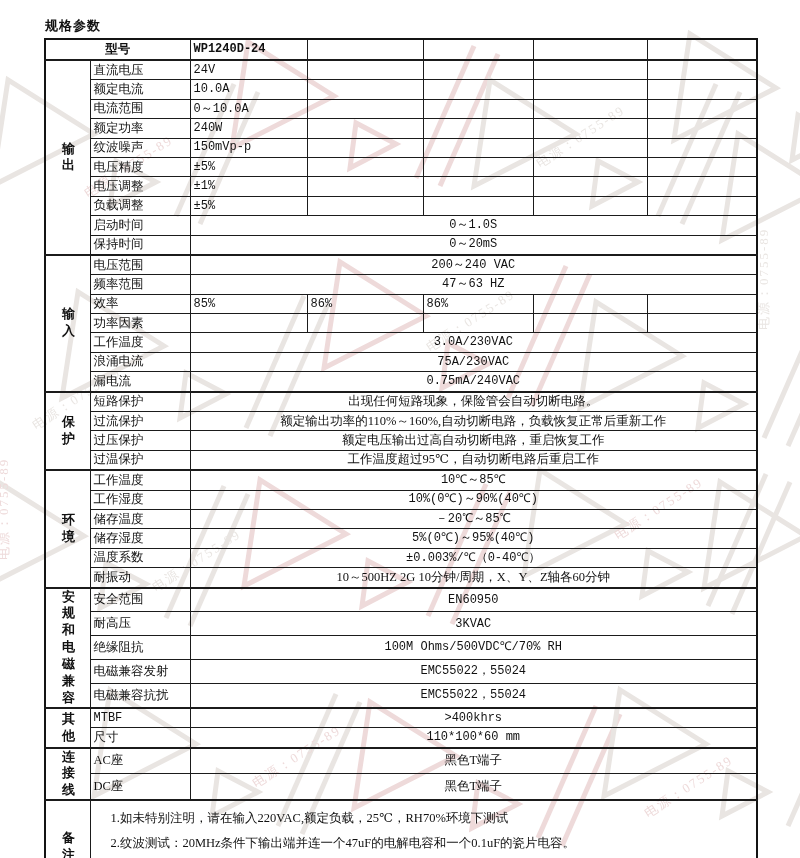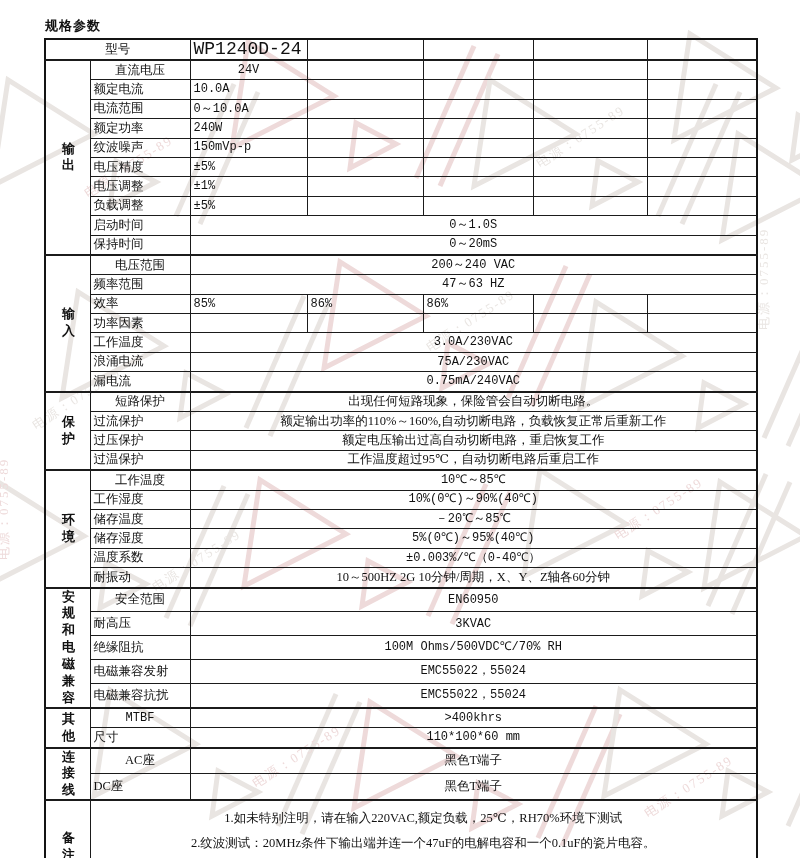--- a/index.html
+++ b/index.html
@@ -15,29 +15,29 @@
   table.spec{
     position:absolute;left:44px;top:38px;z-index:1;
     border-collapse:collapse;table-layout:fixed;width:712px;
     border:2px solid #141414;background:transparent;
   }
   td{
     border:1px solid #1b1b1b;height:18.4px;padding:0 3px;
     font-size:12.5px;line-height:1.05;vertical-align:middle;
     overflow:hidden;white-space:nowrap;
   }
-  tr.sep td{border-top-width:2px;text-align:center;}
+  tr.sep td{border-top-width:2px;}
   td.sec{
     font-weight:bold;text-align:center;font-size:13px;
     white-space:normal;line-height:1.3;padding:0 16px;
   }
-  td.b{font-weight:normal;}
+  td.b{font-weight:bold;}
   td.c{text-align:center;}
   td.m{font-family:"Liberation Mono","DejaVu Sans Mono",monospace;font-size:12px;}
-  td.m.b{font-size:18px;}
+  td.m.b{font-size:12px;}
   td.remarks{white-space:normal;vertical-align:top;padding:5px 20px;}
   td.remarks div{line-height:25px;font-size:12.5px;}
 </style>
 </head>
 <body>
 
 <svg id="wm-svg" width="800" height="858" aria-hidden="true">
     <g transform="translate(-14,66)" fill="none" stroke="#e9e5e2" stroke-width="5">
       <path d="M6 120 L108 68 L22 14 Z"></path>
       <path d="M124 140 L170 116 L130 95 Z"></path>

